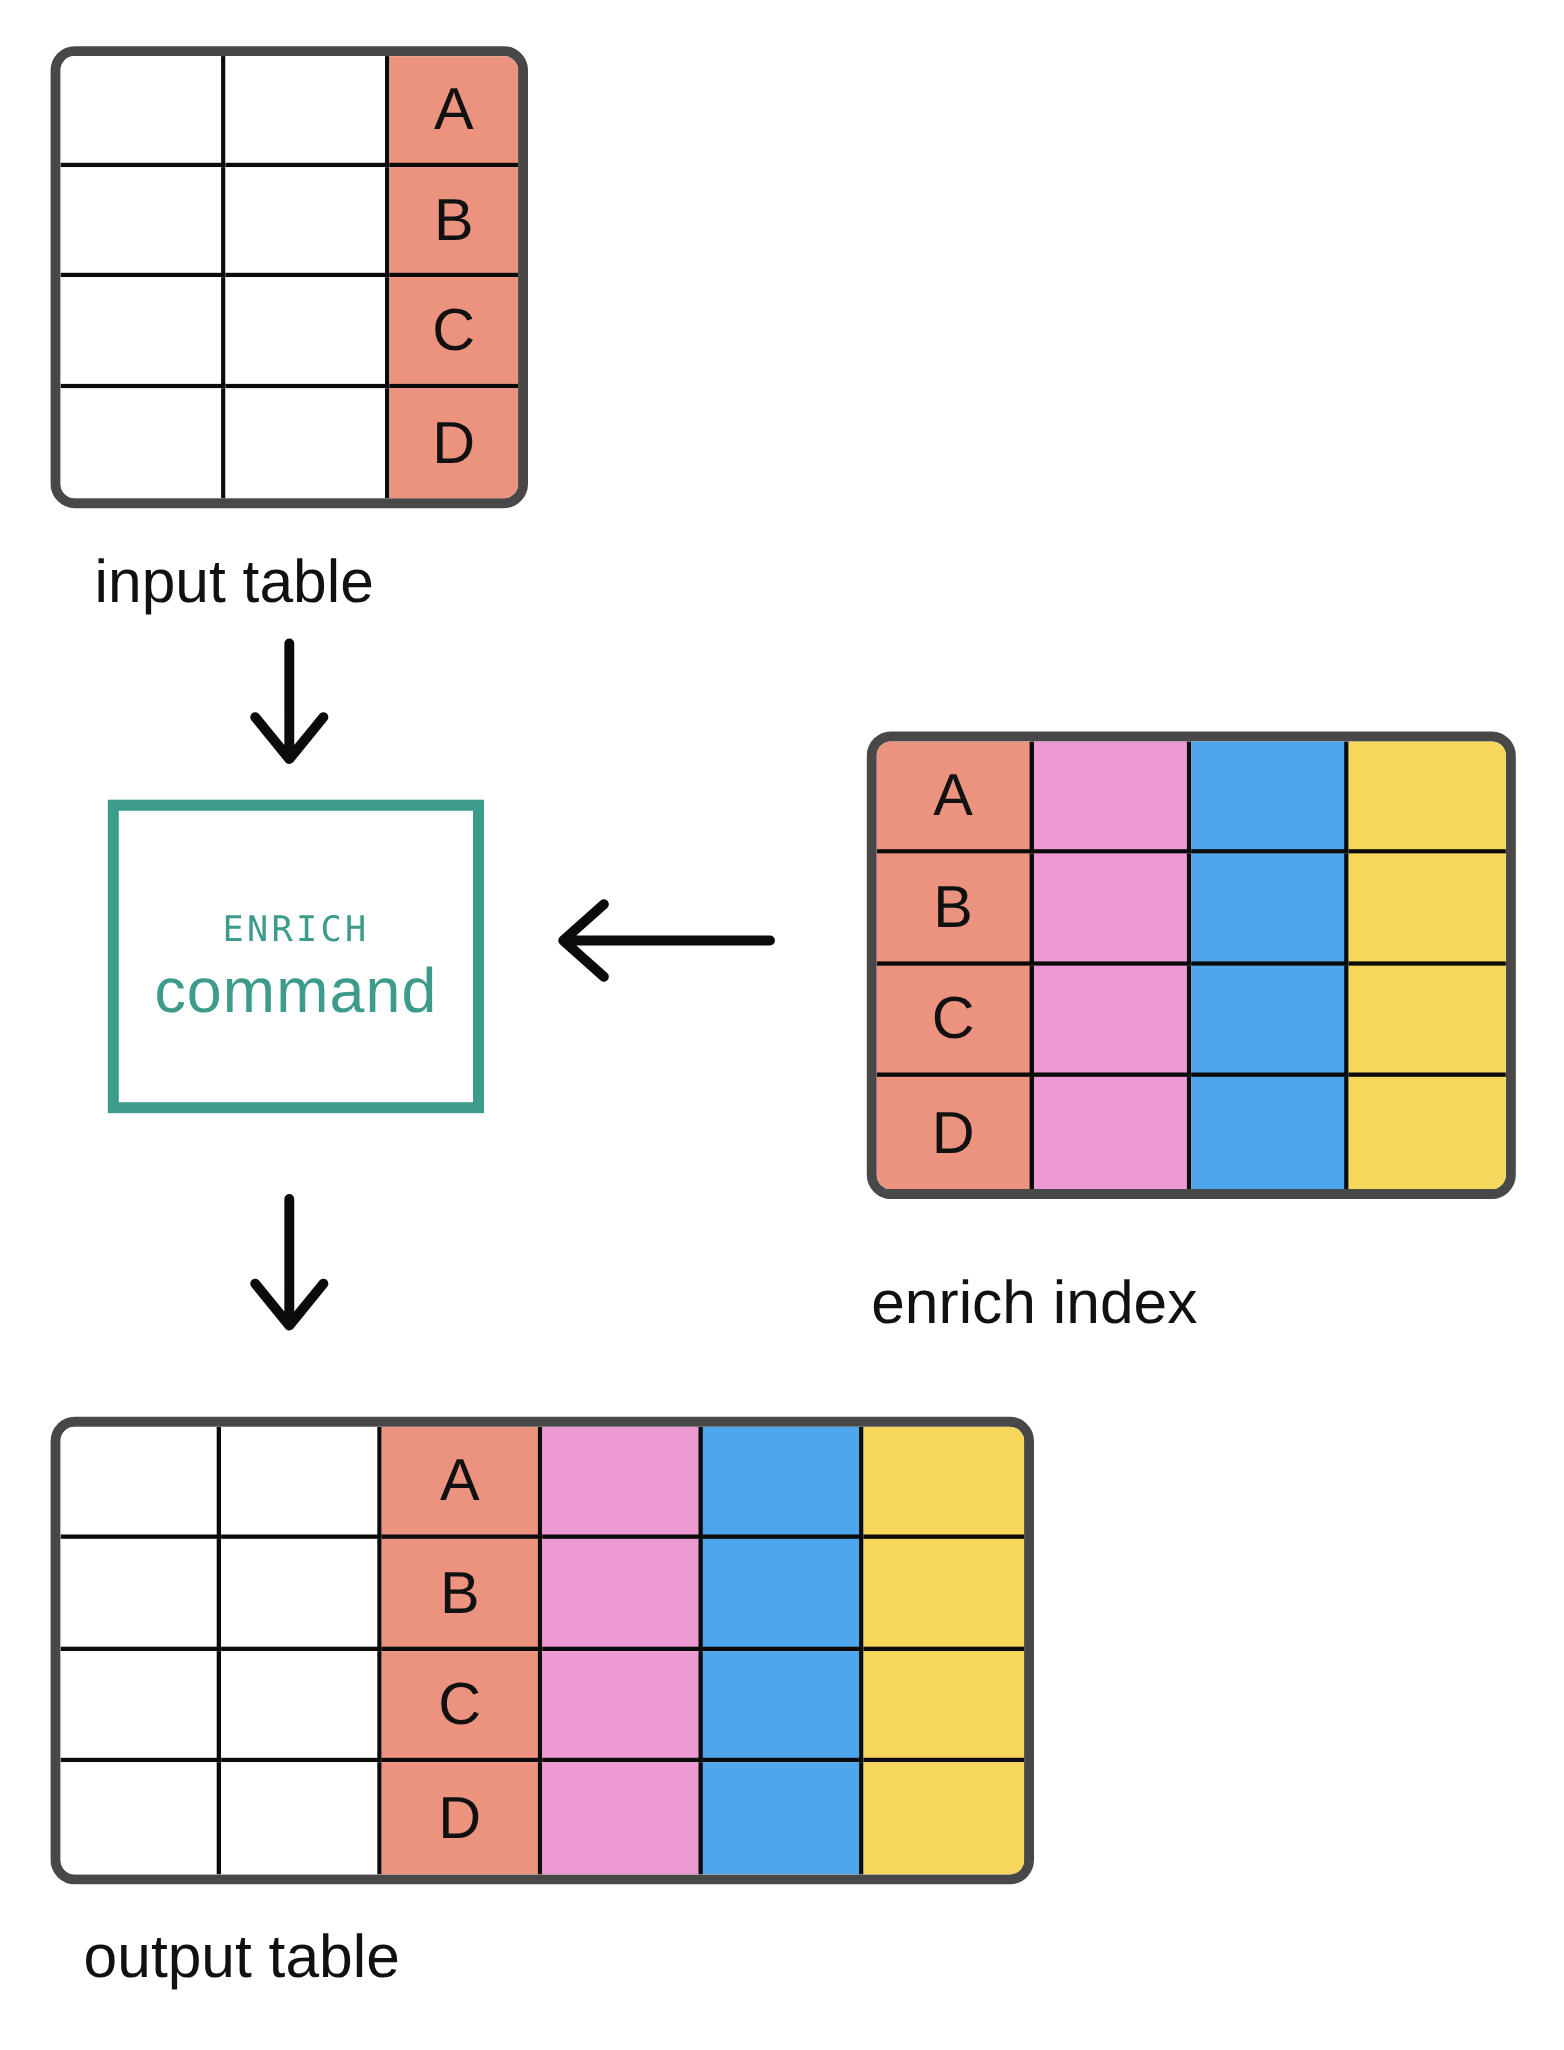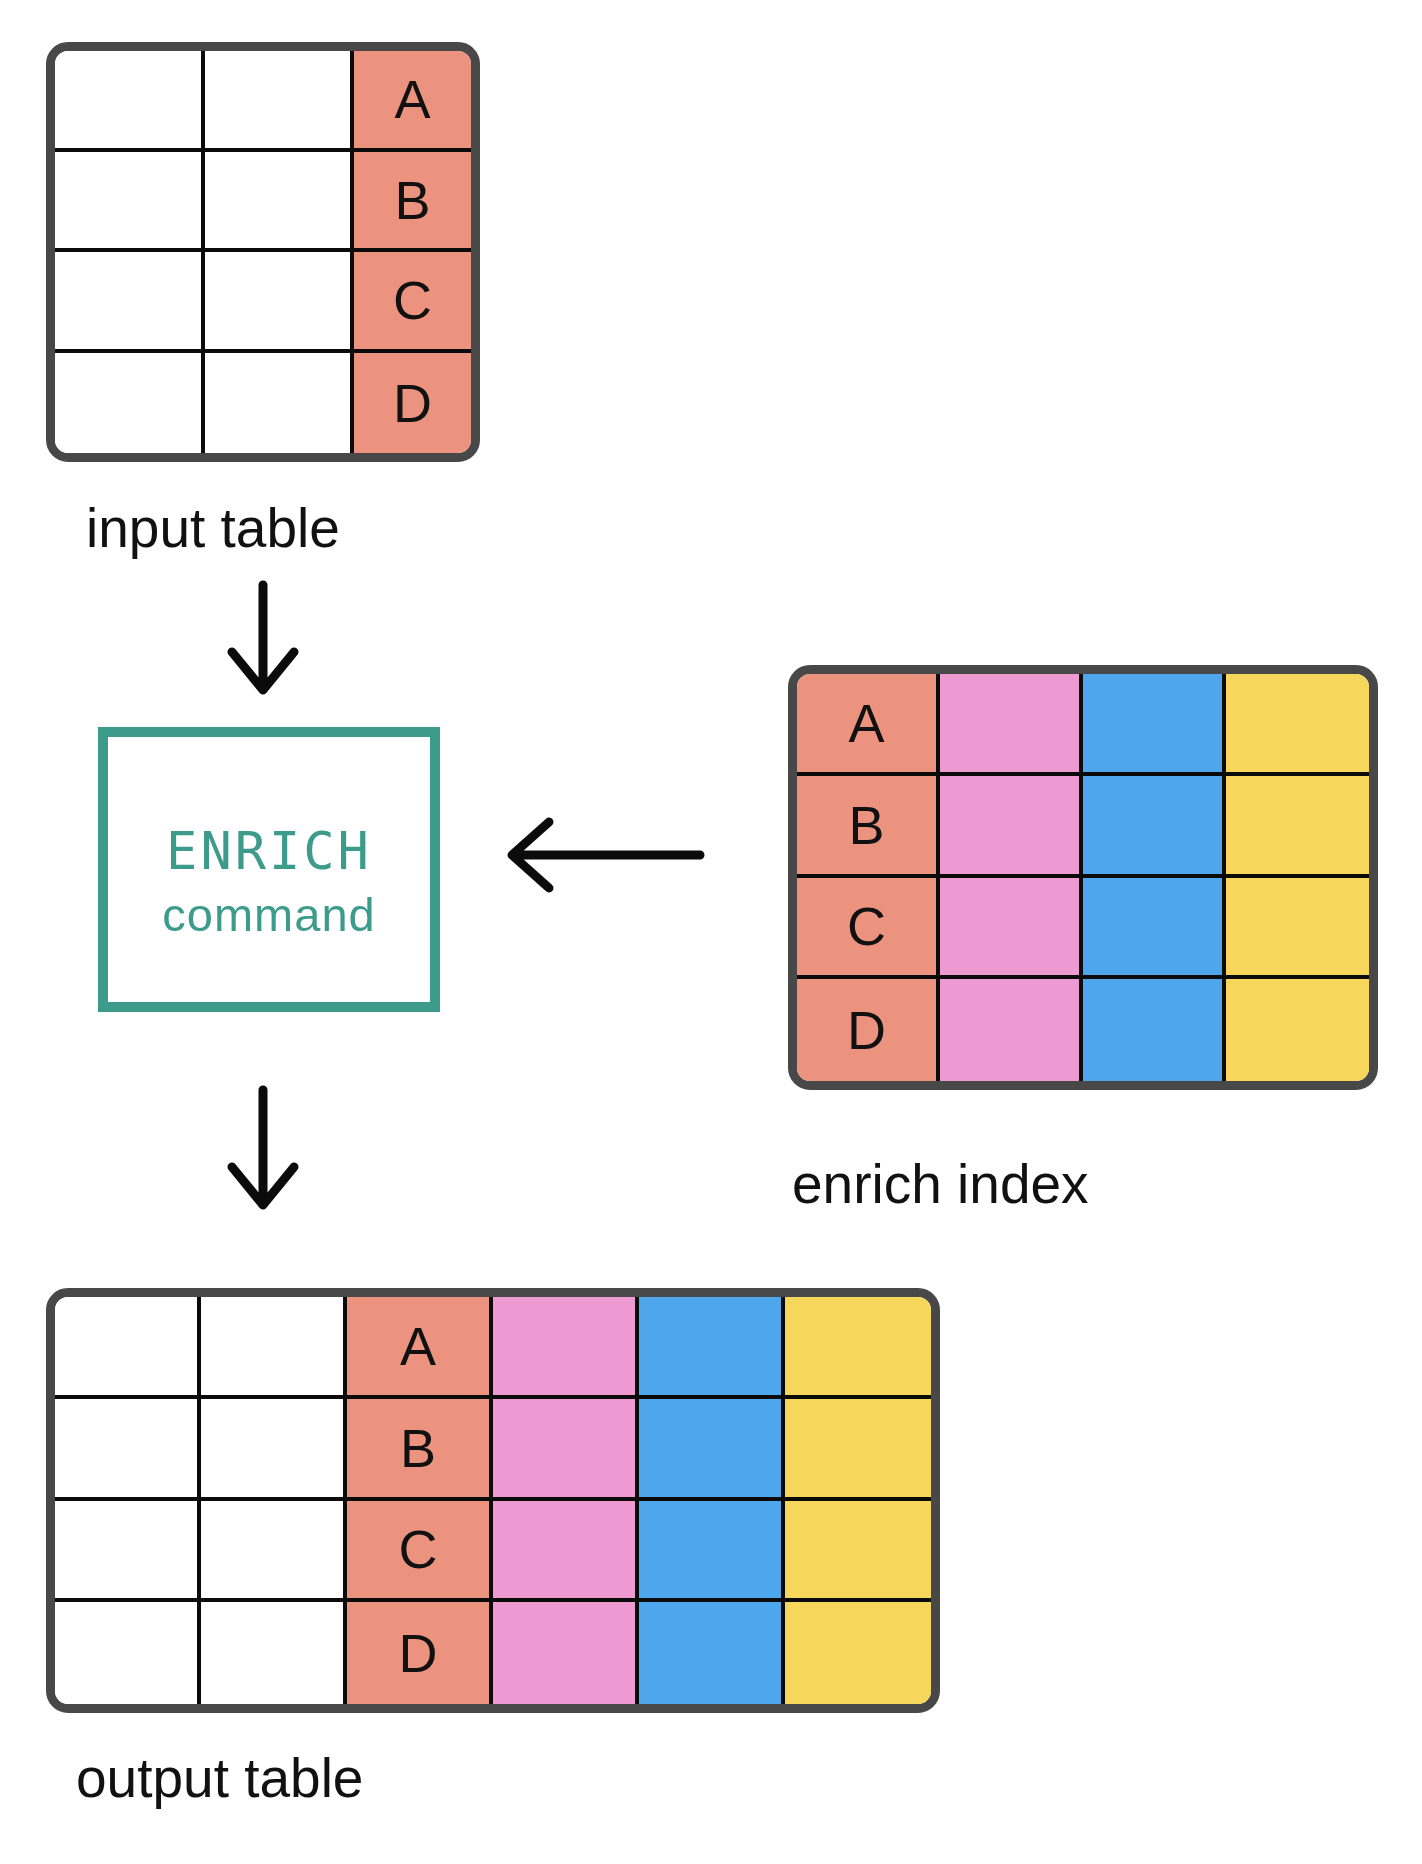--- a/index.html
+++ b/index.html
@@ -35,25 +35,25 @@
   .dlabel.enrich{left:792px;top:1106px;margin-top:48px;}
   .dlabel.output{left:76px; top:1748px;}
   
   .command-box{
     position:absolute;left:98px;top:727px;width:342px;height:285px;box-sizing:border-box;
     border:10px solid #3d9b8c;background:#ffffff;
     display:flex;flex-direction:column;align-items:center;justify-content:center;
     padding-top:22px;
   }
   .command-line1{
-    font-family:"DejaVu Sans Mono",monospace;font-size:52px;line-height:1.35;
+    font-family:"DejaVu Sans Mono",monospace;font-size:32px;line-height:1.35;
     color:#3d9b8c;letter-spacing:3px;
   }
   .command-line2{
-    font-family:"Liberation Sans",sans-serif;font-size:47px;line-height:1.25;
+    font-family:"Liberation Sans",sans-serif;font-size:57px;line-height:1.25;
     color:#3d9b8c;letter-spacing:1px;
   }
   
   .arrows{position:absolute;left:0;top:0;width:1422px;height:1864px;pointer-events:none;}
   .arrows path{fill:none;stroke:#0b0b0b;stroke-width:9;stroke-linecap:round;stroke-linejoin:round;}
 </style>
 </head>
 <body>
 
 <div class="canvas">

